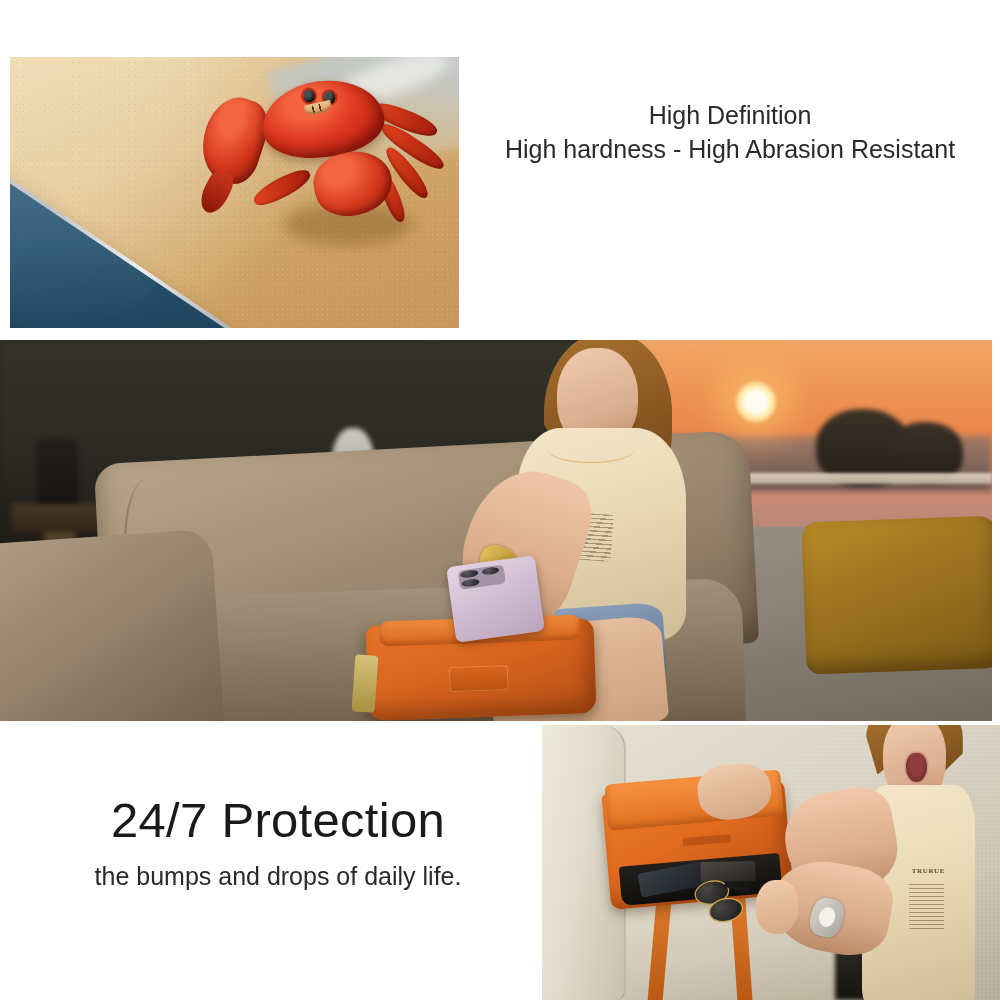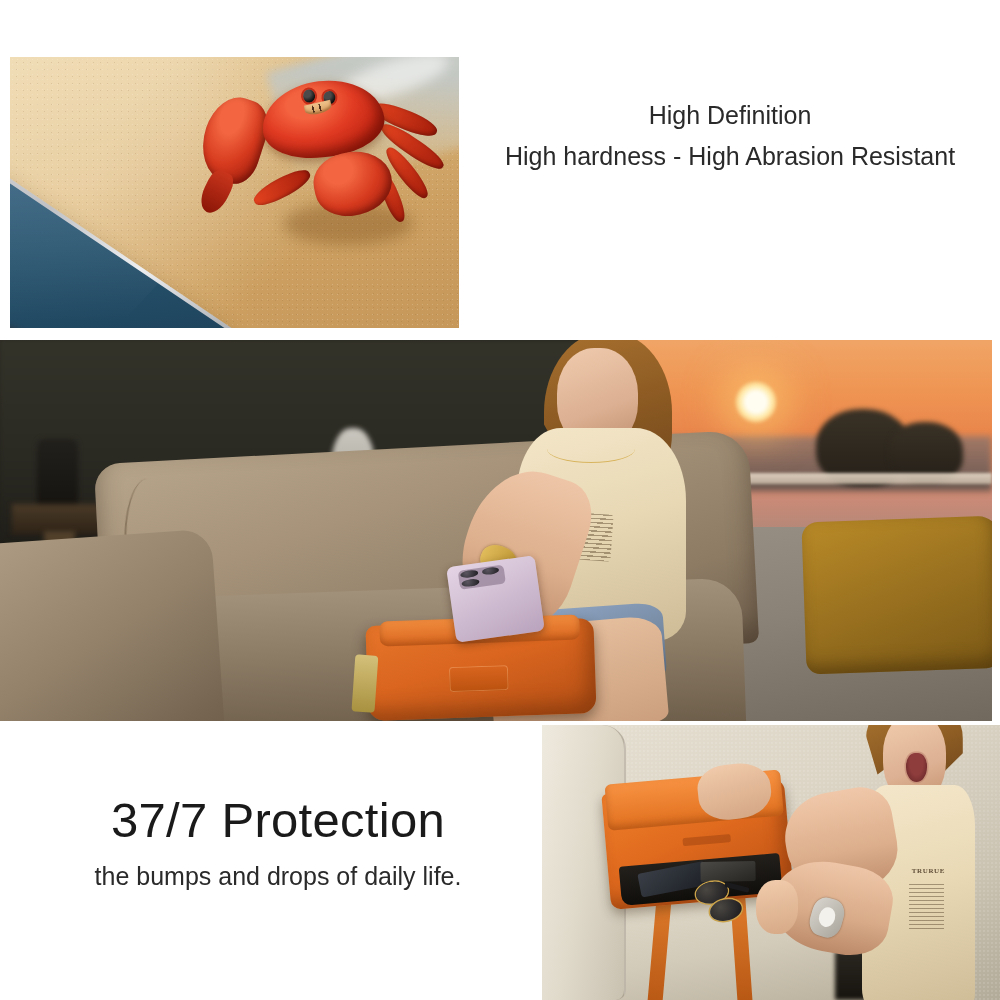--- a/index.html
+++ b/index.html
@@ -233,21 +233,21 @@
   }
   #headline-sub {
     font-size: 25px;
     line-height: 1.2;
     margin: 0 0 1px 0;
     color: #2a2a2a;
   }
   #headline-tag {
     font-size: 25px;
     line-height: 1.2;
-    margin: 11px;
+    margin: 4px;
     color: #2a2a2a;
   }
 
   
   #panel-sofa {
     left: 0px;
     top: 340px;
     width: 992px;
     height: 381px;
     background: #1a1713;
@@ -935,21 +935,21 @@
     </div>
 
     <div class="bag-mid">
       <div class="flap"></div>
       <div class="tag"></div>
       <div class="strap"></div>
     </div>
   </div>
 
   <div id="protection-block">
-    <h2 id="protection-title">37/7 Protection</h2>
+    <h2 id="protection-title">24/7 Protection</h2>
     <p id="protection-line2">the bumps and drops of daily life.</p>
   </div>
 
   <div class="panel" id="panel-dump">
     <div class="sofa-bg"></div>
     <div class="seat-panel"></div>
     <div class="arm-panel"></div>
     <div class="dark-gap"></div>
 
     <div class="bag-strap s1"></div>

